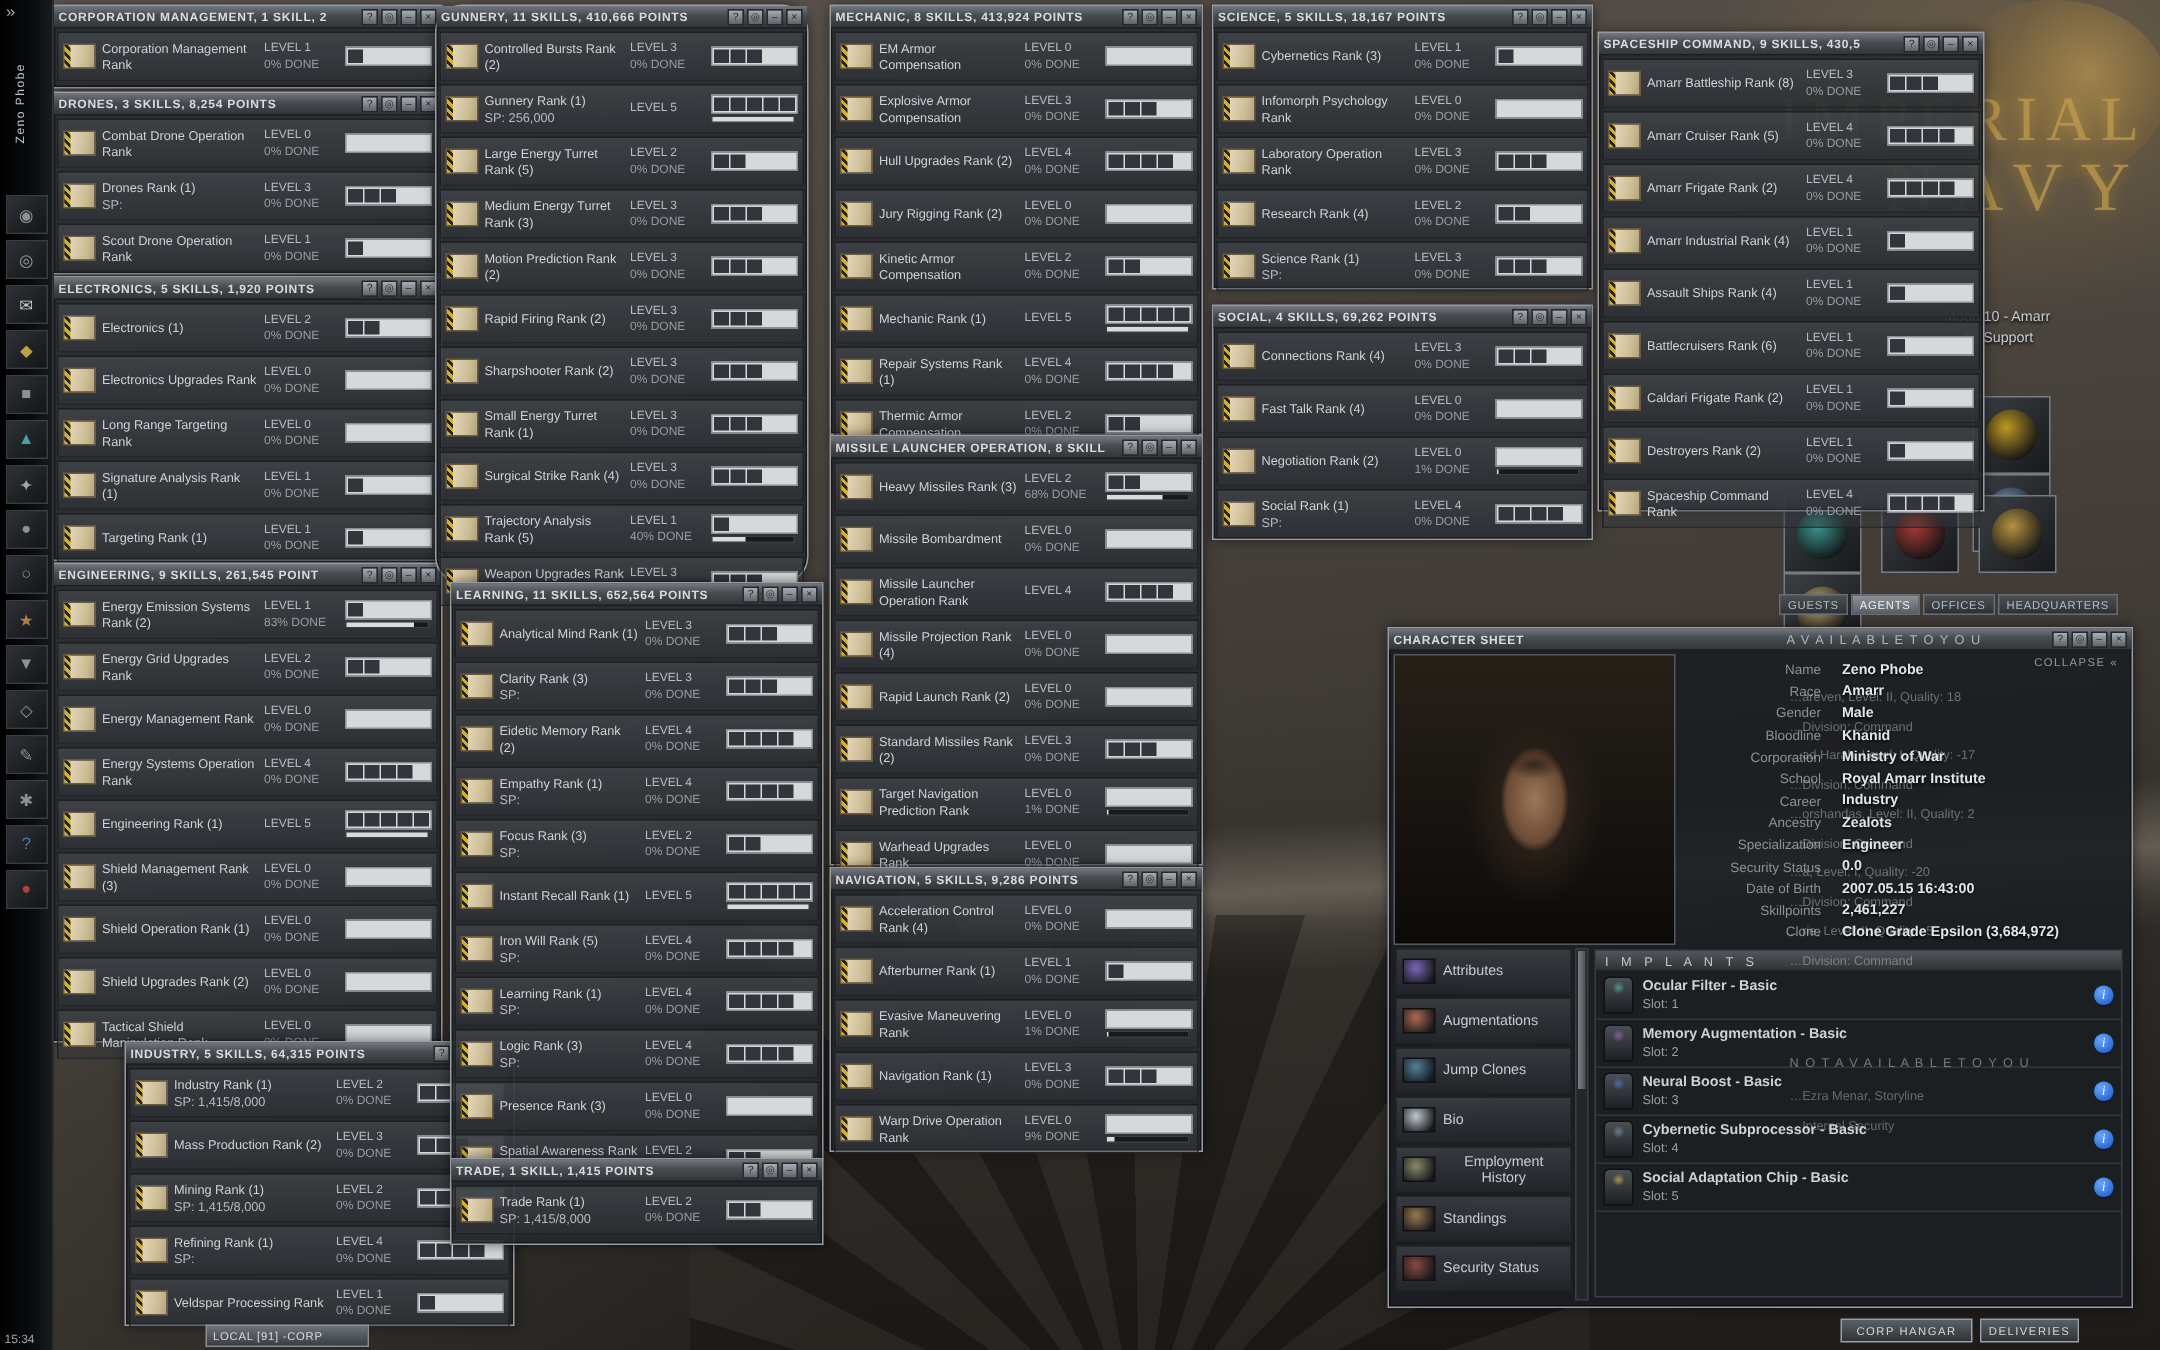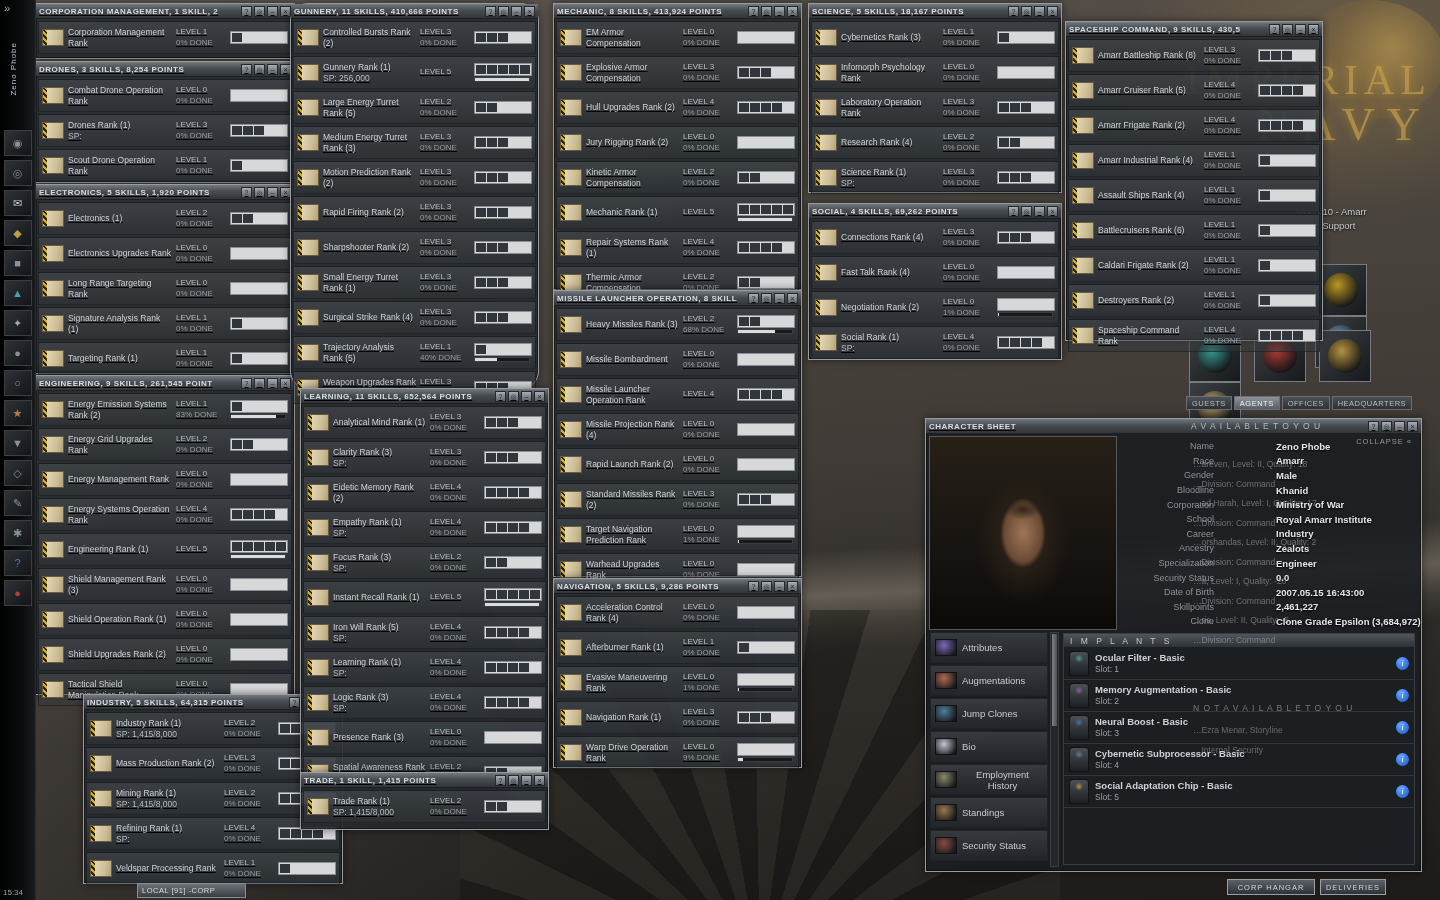--- a/index.html
+++ b/index.html
@@ -19,21 +19,21 @@
   #station-logo{position:absolute;left:1040px;top:56px;width:392px;text-align:right;z-index:1;
     color:#c7a04a;opacity:.72;font-family:"Liberation Serif",serif;text-shadow:0 0 10px rgba(225,175,60,.55);}
   #station-logo .l1{font-size:42px;letter-spacing:6px;}
   #station-logo .l2{font-size:46px;letter-spacing:12px;margin-top:-6px;}
   #station-name{position:absolute;left:1296px;top:205px;width:142px;z-index:2;font-size:9.5px;
     color:#c9cdd1;text-shadow:0 1px 2px #000;line-height:1.5;}
   #station-name .n2{padding-left:14px;}
 
   
   .window{position:absolute;z-index:10;background:rgba(37,41,45,.88);border:1px solid #989ca0;
-    box-shadow:inset 0 0 0 1px rgba(0,0,0,.45),0 0 8px rgba(0,0,0,.5);text-decoration:underline;}
+    box-shadow:inset 0 0 0 1px rgba(0,0,0,.45),0 0 8px rgba(0,0,0,.5);}
   .titlebar{height:14px;display:flex;align-items:center;padding:0 3px;
     background:linear-gradient(#72787e,#474c51 45%,#32363a);border-bottom:1px solid #1c1f22;}
   .wt{flex:1;font-size:8px;font-weight:bold;letter-spacing:.5px;color:#d8dce0;white-space:nowrap;overflow:hidden;}
   .wbtns{display:flex;gap:2px;}
   .wbtn{width:9px;height:9px;font-size:7px;line-height:9px;text-align:center;color:#1e2226;
     background:linear-gradient(#a8aeb4,#5c6268);border:1px solid #26292c;cursor:default;}
   .wbody{padding:2px;}
   .skill-row{display:flex;align-items:center;height:31px;margin-bottom:2px;gap:4px;padding:0 3px;
     background:linear-gradient(rgba(82,88,94,.45),rgba(48,53,58,.45));border:1px solid rgba(18,20,22,.6);}
   .book{width:20px;height:15px;flex:none;position:relative;border:1px solid #6a5a40;
@@ -79,21 +79,21 @@
 
   
   #char-sheet{left:925px;top:418px;width:495px;height:452px;z-index:20;background:rgba(26,29,33,.88);}
   #portrait{position:absolute;left:3px;top:17px;width:186px;height:192px;border:1px solid #55595d;
     background:
       radial-gradient(ellipse 26px 14px at 50% 38%, rgba(0,0,0,.55), transparent 70%),
       radial-gradient(ellipse 30px 46px at 50% 50%, #9d7656, #6b4b35 62%, transparent 76%),
       radial-gradient(ellipse 56px 78px at 50% 54%, #35291e, transparent 82%),
       linear-gradient(#262017 0%,#171310 60%,#0c0a08 100%);}
   .cs-fields{position:absolute;left:196px;top:20px;right:8px;}
-  .cs-field{display:flex;height:14.6px;align-items:center;font-size:9px;gap:48px;}
+  .cs-field{display:flex;height:14.6px;align-items:center;font-size:9px;}
   .cs-label{width:92px;flex:none;text-align:right;color:#8b9198;}
   .cs-value{margin-left:14px;color:#e2e6ea;font-weight:bold;font-size:9.5px;white-space:nowrap;
     text-shadow:0 1px 2px #000;}
   .cs-menu{position:absolute;left:4px;top:213px;width:118px;}
   .cs-menu-item{display:flex;align-items:center;gap:5px;height:29px;margin-bottom:2px;padding:0 4px;
     background:linear-gradient(rgba(72,78,84,.6),rgba(38,42,46,.6));border:1px solid #202326;cursor:default;}
   .mi{width:20px;height:15px;flex:none;border:1px solid #111;
     background:radial-gradient(circle at 40% 35%,var(--t),#15171a 85%);}
   .mi-label{font-size:9.5px;color:#c6ccd2;text-align:center;}
   .cs-scroll{position:absolute;left:124px;top:213px;width:7px;height:233px;background:#24272a;border:1px solid #3a3e42;}

